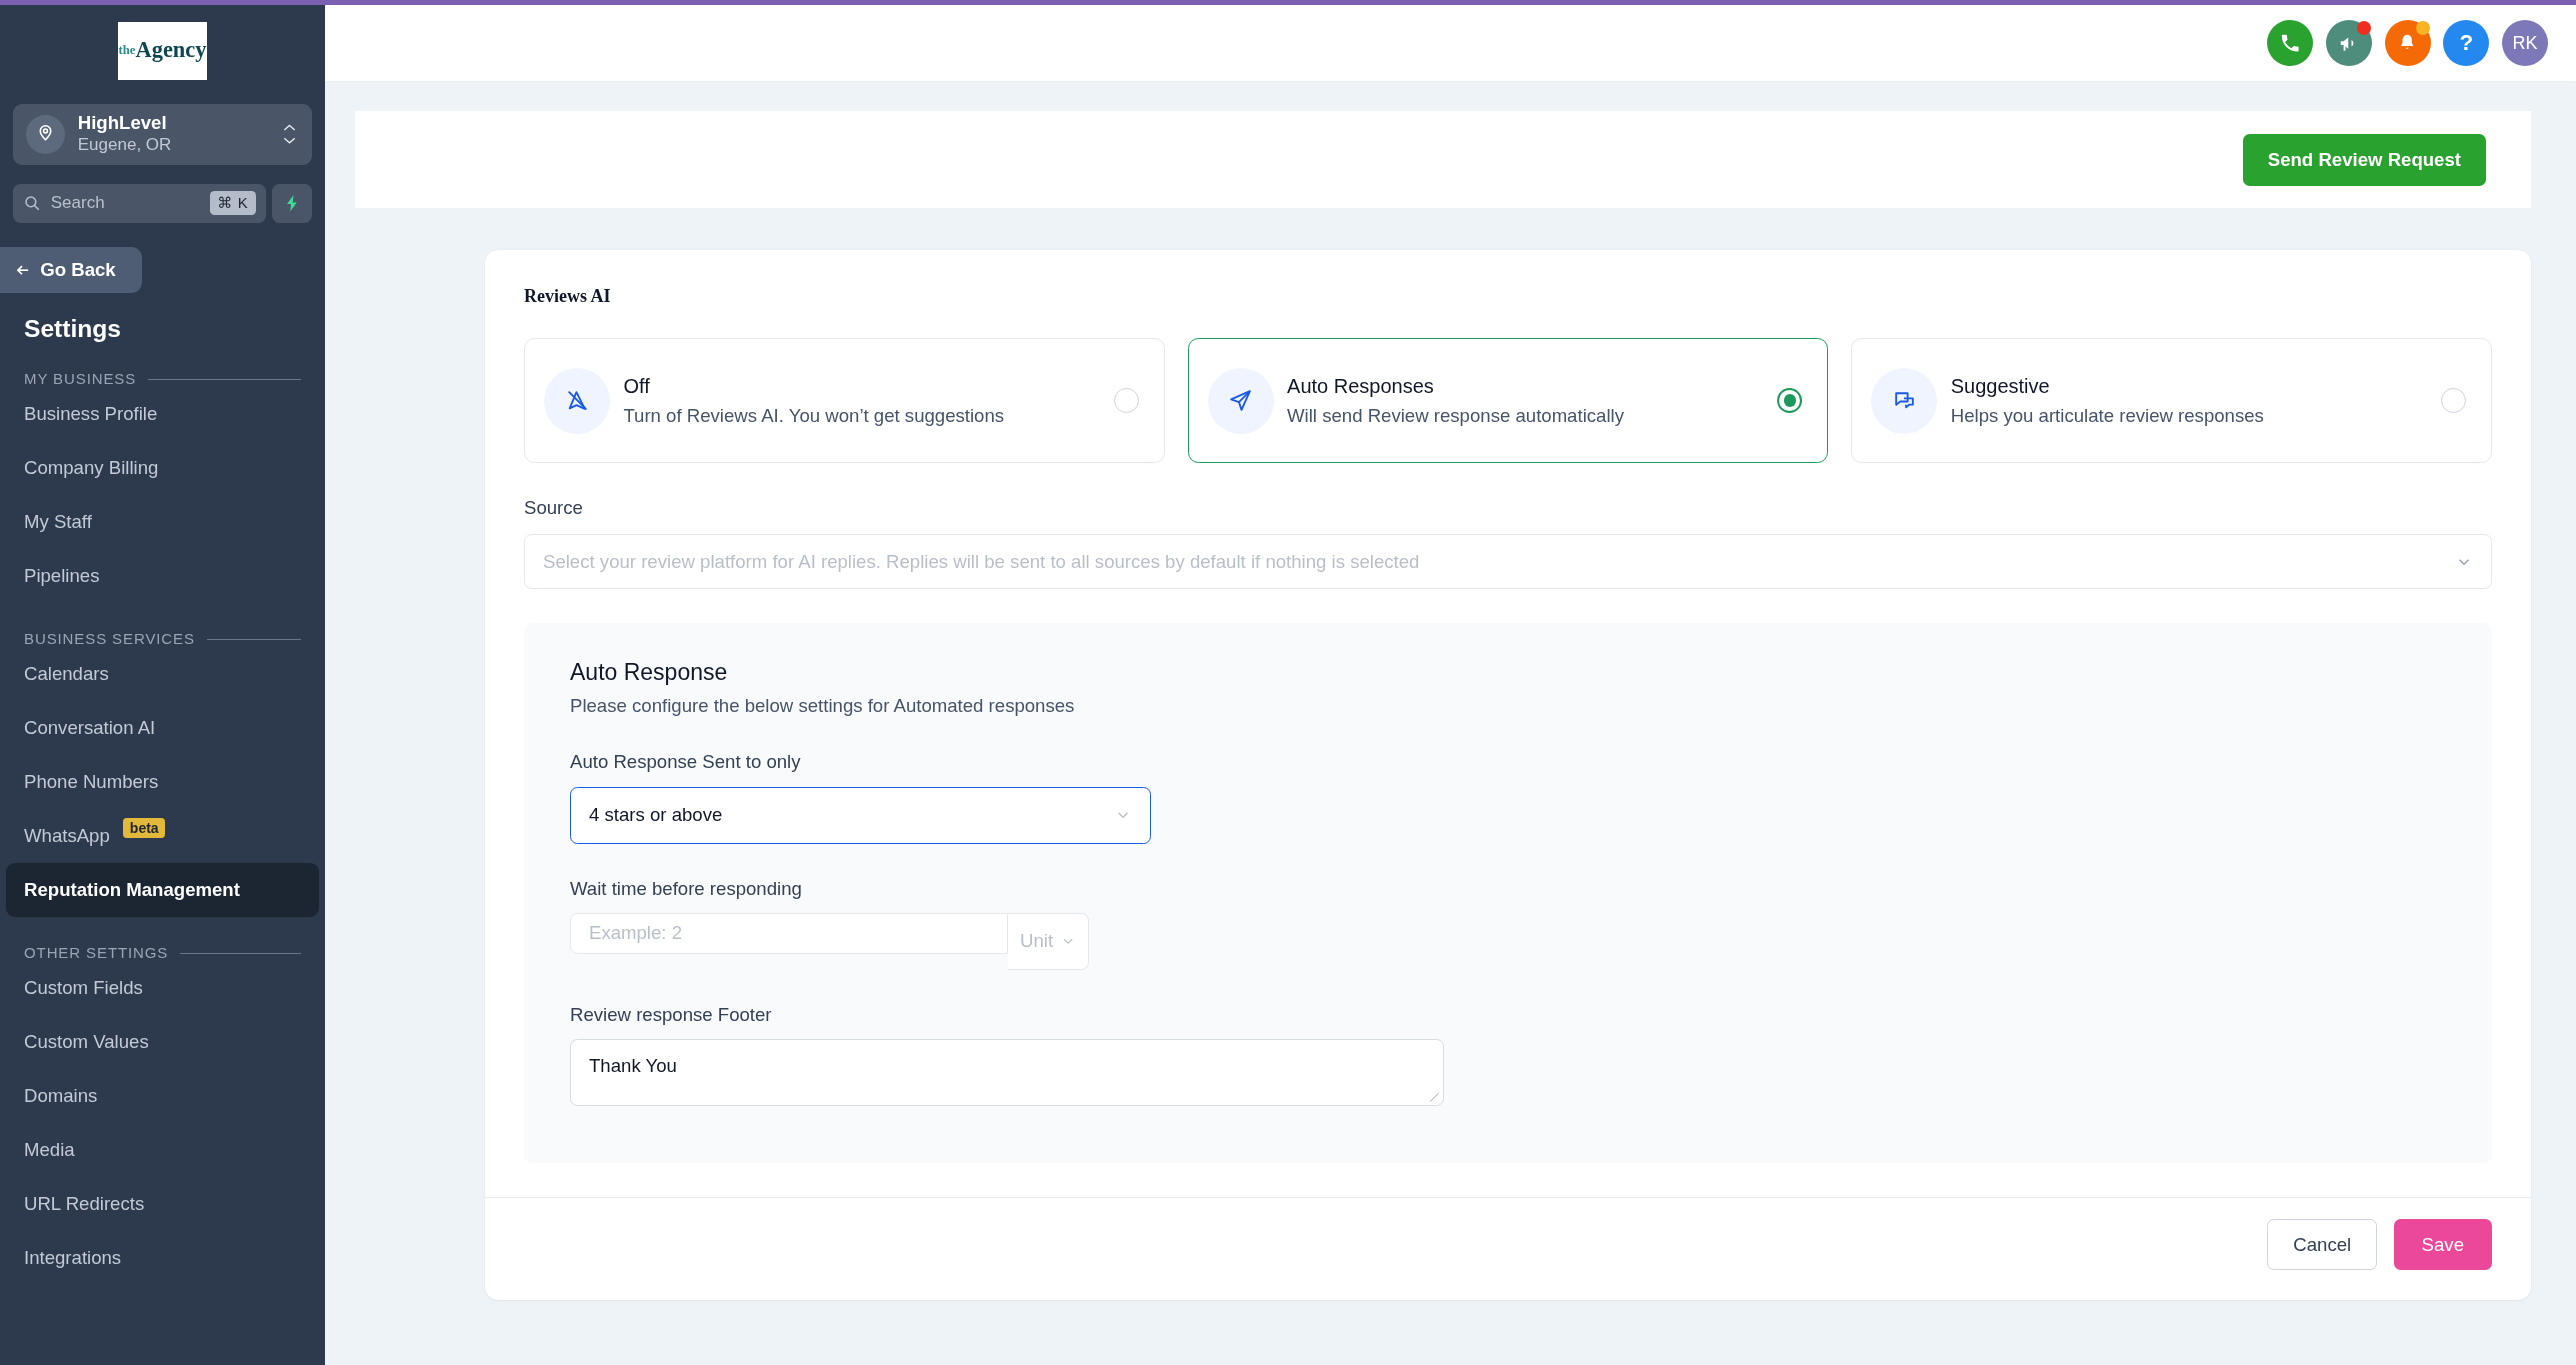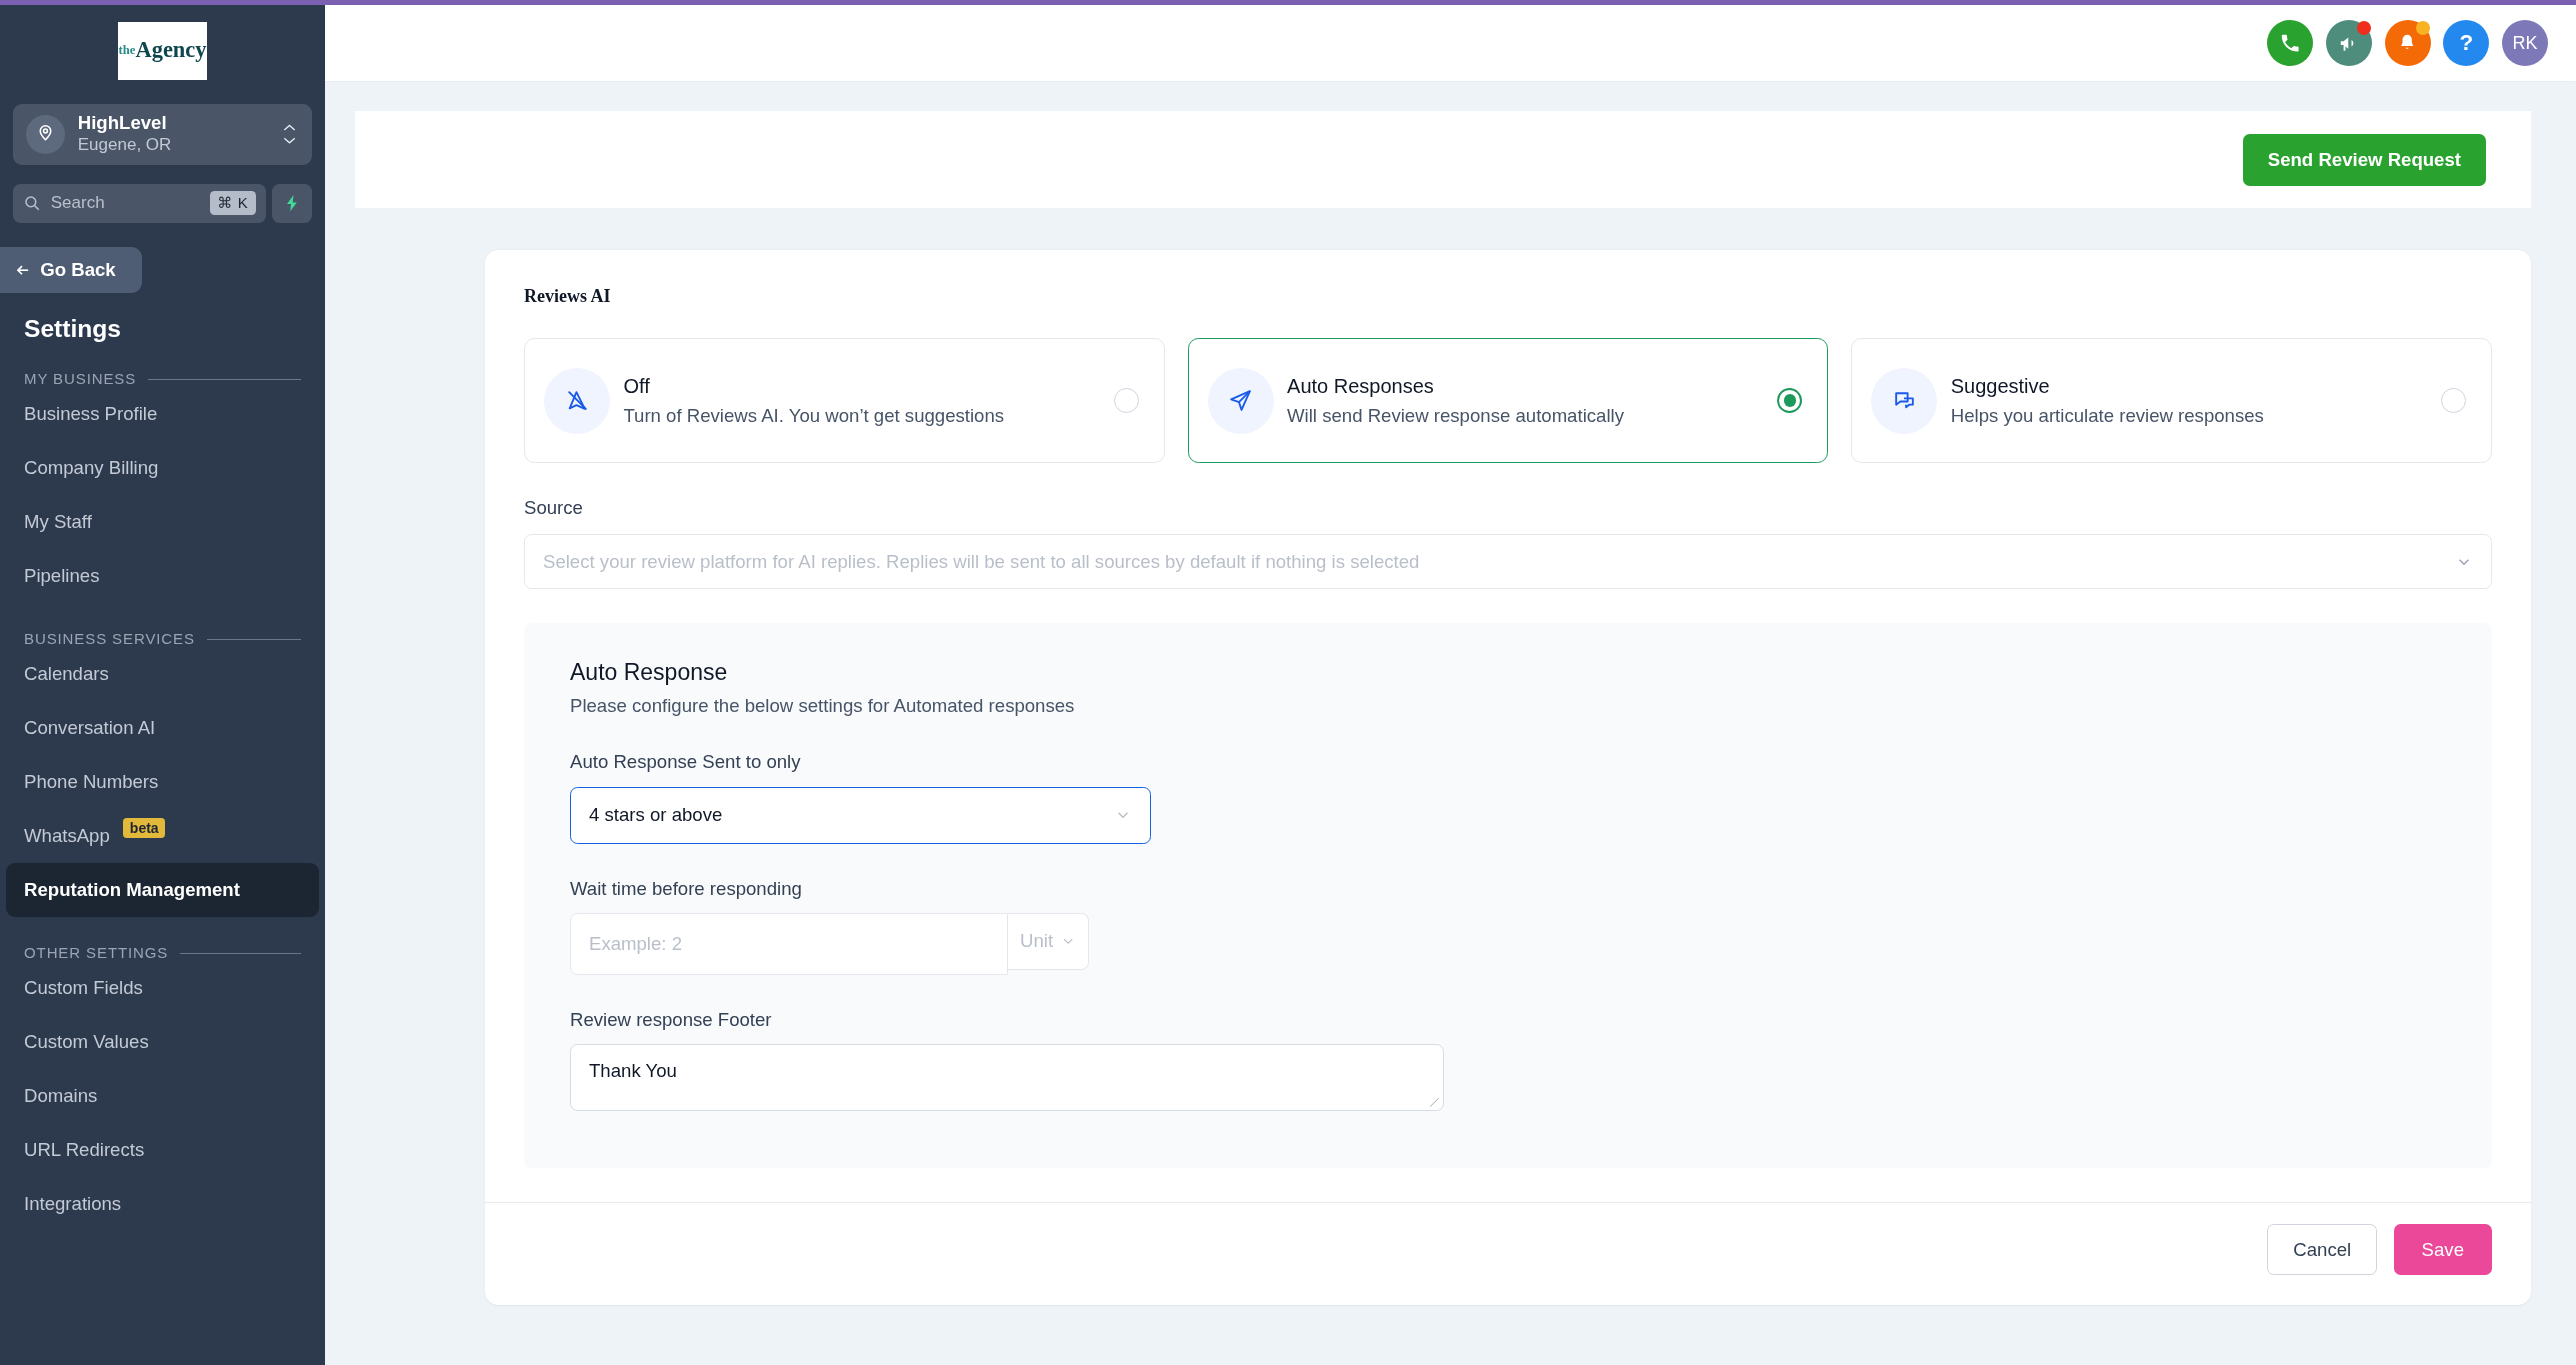--- a/index.html
+++ b/index.html
@@ -201,21 +201,21 @@
 
   .select-stars {
     margin-top: 13.4px; width: 581px; height: 57px;
     border: 1.5px solid #155fe5; border-radius: 7.5px; background: #ffffff;
     display: flex; align-items: center; padding: 0 18px;
   }
   .select-stars .val { flex: 1; font-size: 18.6px; color: #101828; }
 
   .wait-row { display: flex; margin-top: 13.4px; }
   .wait-input {
-    width: 438px; height: 62px; border: 0.7px solid #e4e7ec;
+    width: 438px; height: 41px; border: 0.7px solid #e4e7ec;
     border-radius: 7.5px 0 0 7.5px; background: #ffffff;
     display: flex; align-items: center; padding: 0 18px;
     font-size: 18.6px; color: #b9bfc9;
   }
   .unit-select {
     width: 81px; height: 57px; border: 0.7px solid #e4e7ec; border-left: none;
     border-radius: 0 7.5px 7.5px 0; background: #ffffff;
     display: flex; align-items: center; padding: 0 12px; gap: 6px;
     font-size: 18.6px; color: #b9bfc9;
   }
@@ -350,20 +350,23 @@
       <span class="sec-head-rule"></span>
     </div>
     <div class="nav-item">
         <span>Custom Fields</span>
       </div>
     <div class="nav-item">
         <span>Custom Values</span>
       </div>
     <div class="nav-item">
         <span>Domains</span>
+      </div>
+    <div class="nav-item">
+        <span>Media</span>
       </div>
     <div class="nav-item">
         <span>URL Redirects</span>
       </div>
     <div class="nav-item">
         <span>Integrations</span>
       </div>
   </aside>
 
   <main class="main">

